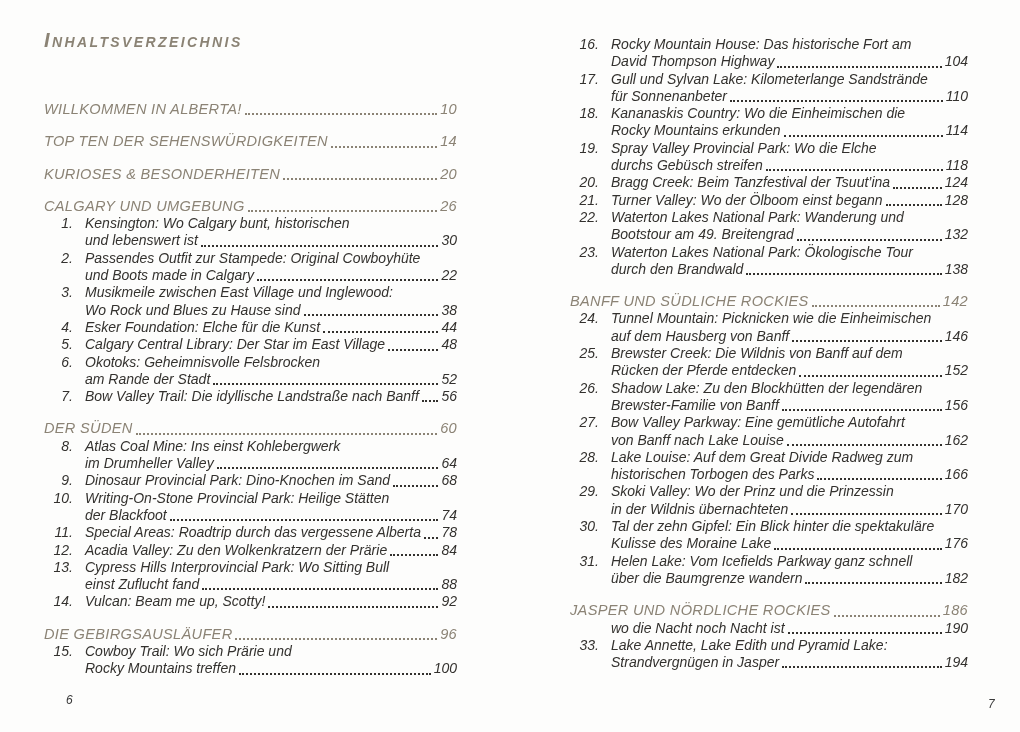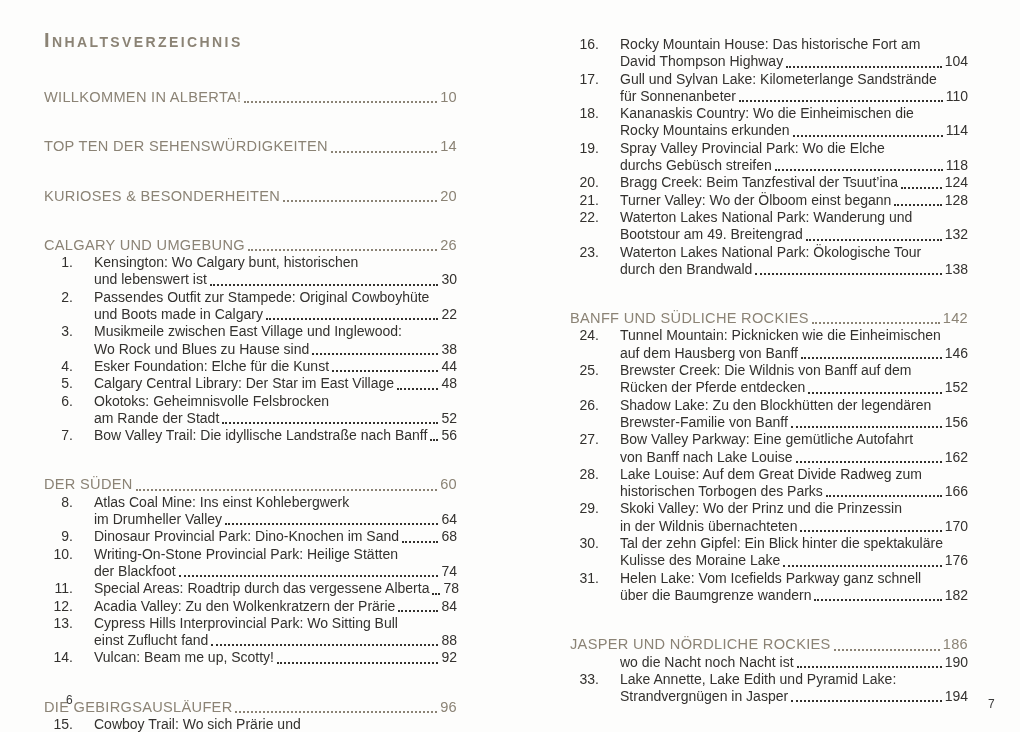--- a/index.html
+++ b/index.html
@@ -4,21 +4,21 @@
 <style>
   * { margin: 0; padding: 0; box-sizing: border-box; }
   html, body { width: 1020px; height: 732px; }
   body {
     font-family: "Liberation Sans", sans-serif;
     background: #fdfdfc;
     color: var(--body, #33312e);
     overflow: hidden;
   }
   .spread { position: relative; width: 1020px; height: 732px; }
-  .page { position: absolute; top: 0; height: 524px; }
+  .page { position: absolute; top: 0; height: 524px; font-style: italic; }
   .left-page  { left: 0;    width: 510px; }
   .right-page { left: 510px; width: 510px; }
 
   .toc-title {
     position: absolute;
     left: 44px; top: 29px;
     font-size: 20px;
     font-weight: 600;
     font-variant: small-caps;
     letter-spacing: 2.4px;
@@ -29,32 +29,32 @@
   #toc-col-left  { left: 44px; top: 89px;  width: 413px; }
   #toc-col-right { left: 60px; top: 36px;  width: 398px; }
 
   .toc-row {
     display: flex;
     align-items: baseline;
     line-height: 17.3px;
     white-space: nowrap;
   }
   .section-row {
-    margin-top: 32px;
+    margin-top: 15px;
     color: var(--heading, #8b8375);
     font-size: 14.6px;
     letter-spacing: 0.3px;
   }
-  .toc-column > .section-row:first-child { margin-top: 0; }
+  .toc-column > .section-row:first-child { margin-top: 12px; }
   .item-row { font-size: 14px; color: var(--body, #33312e); }
 
   .num {
     flex: 0 0 29px;
     text-align: right;
-    margin-right: 21px;
+    margin-right: 12px;
   }
   .item-text, .section-label { flex: 0 0 auto; }
 
   .leader {
     flex: 1 1 auto;
     min-width: 8px;
     align-self: flex-end;
     margin: 0 3px 3px 3px;
     border-bottom: 2px dotted var(--body, #33312e);
   }

